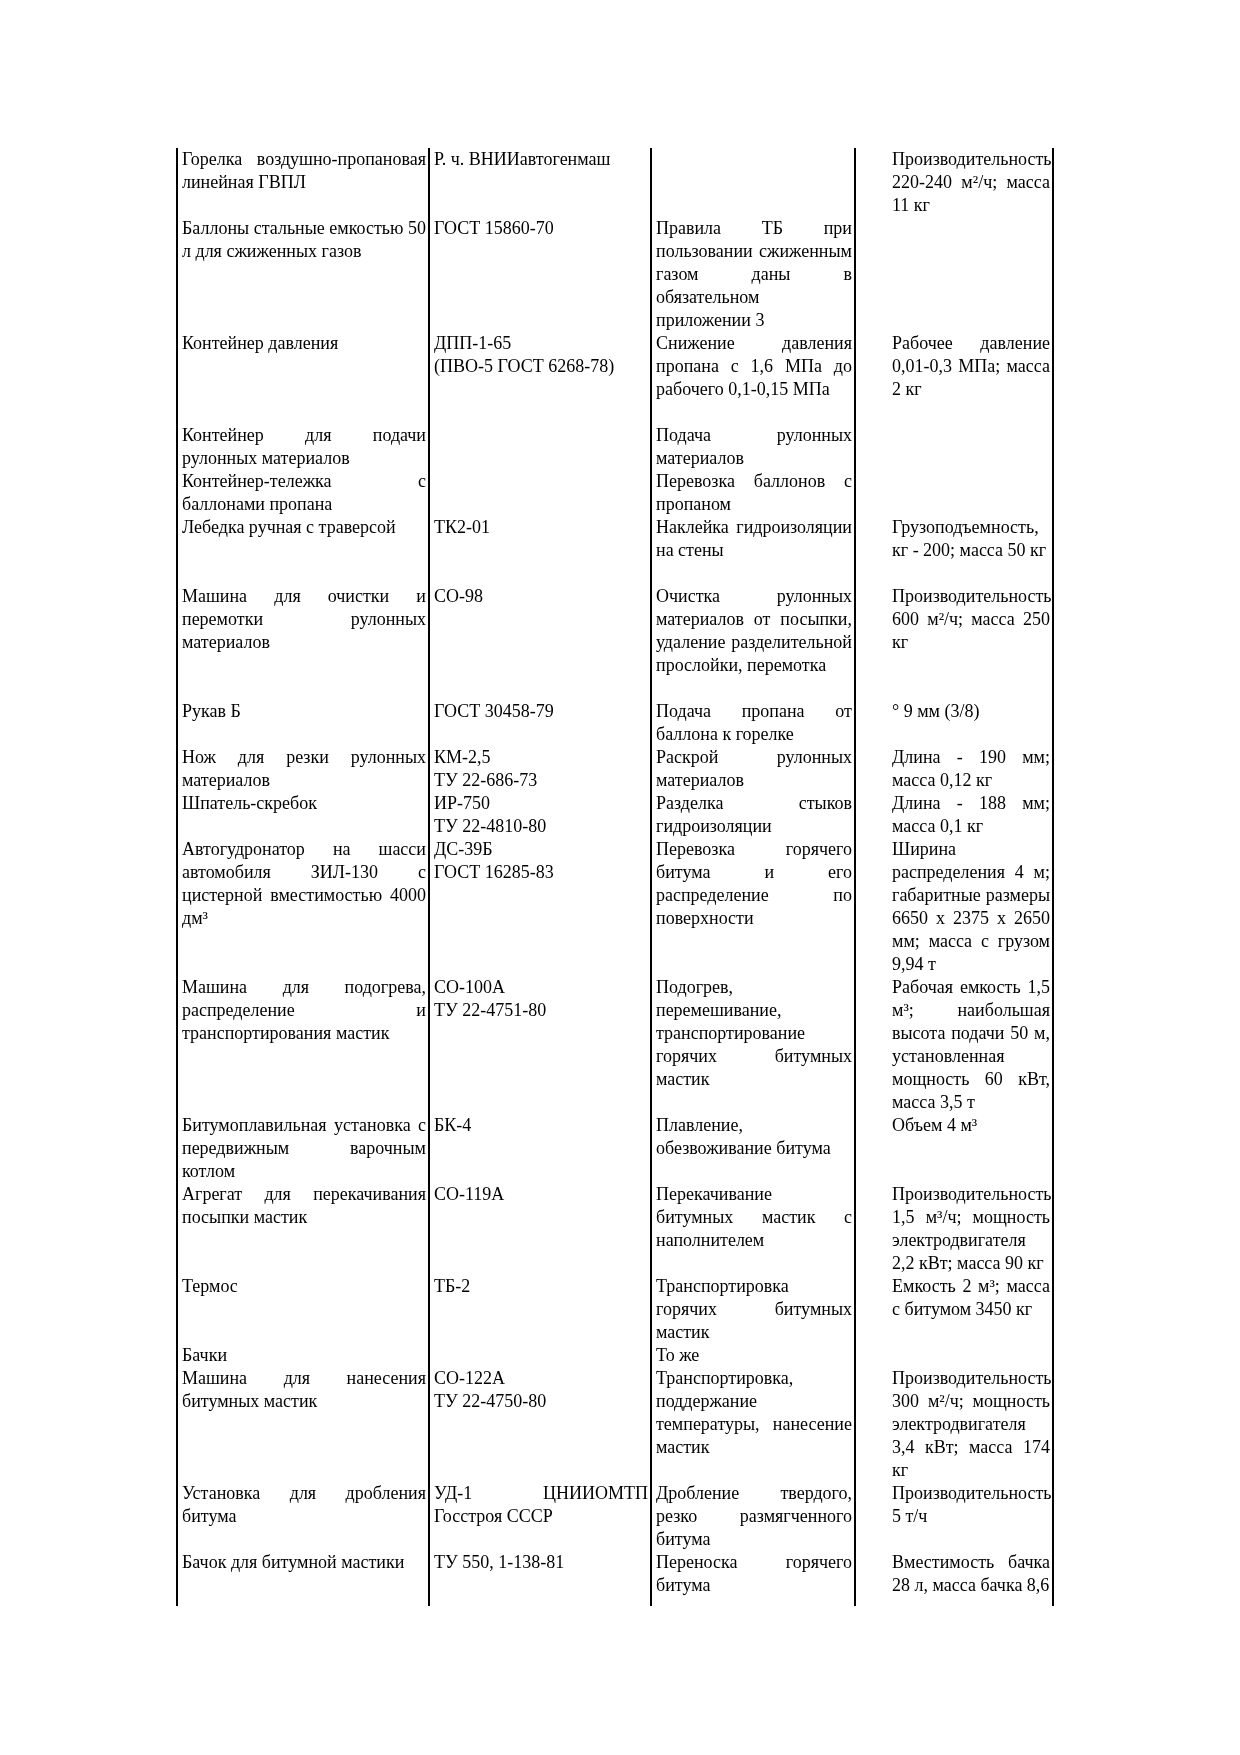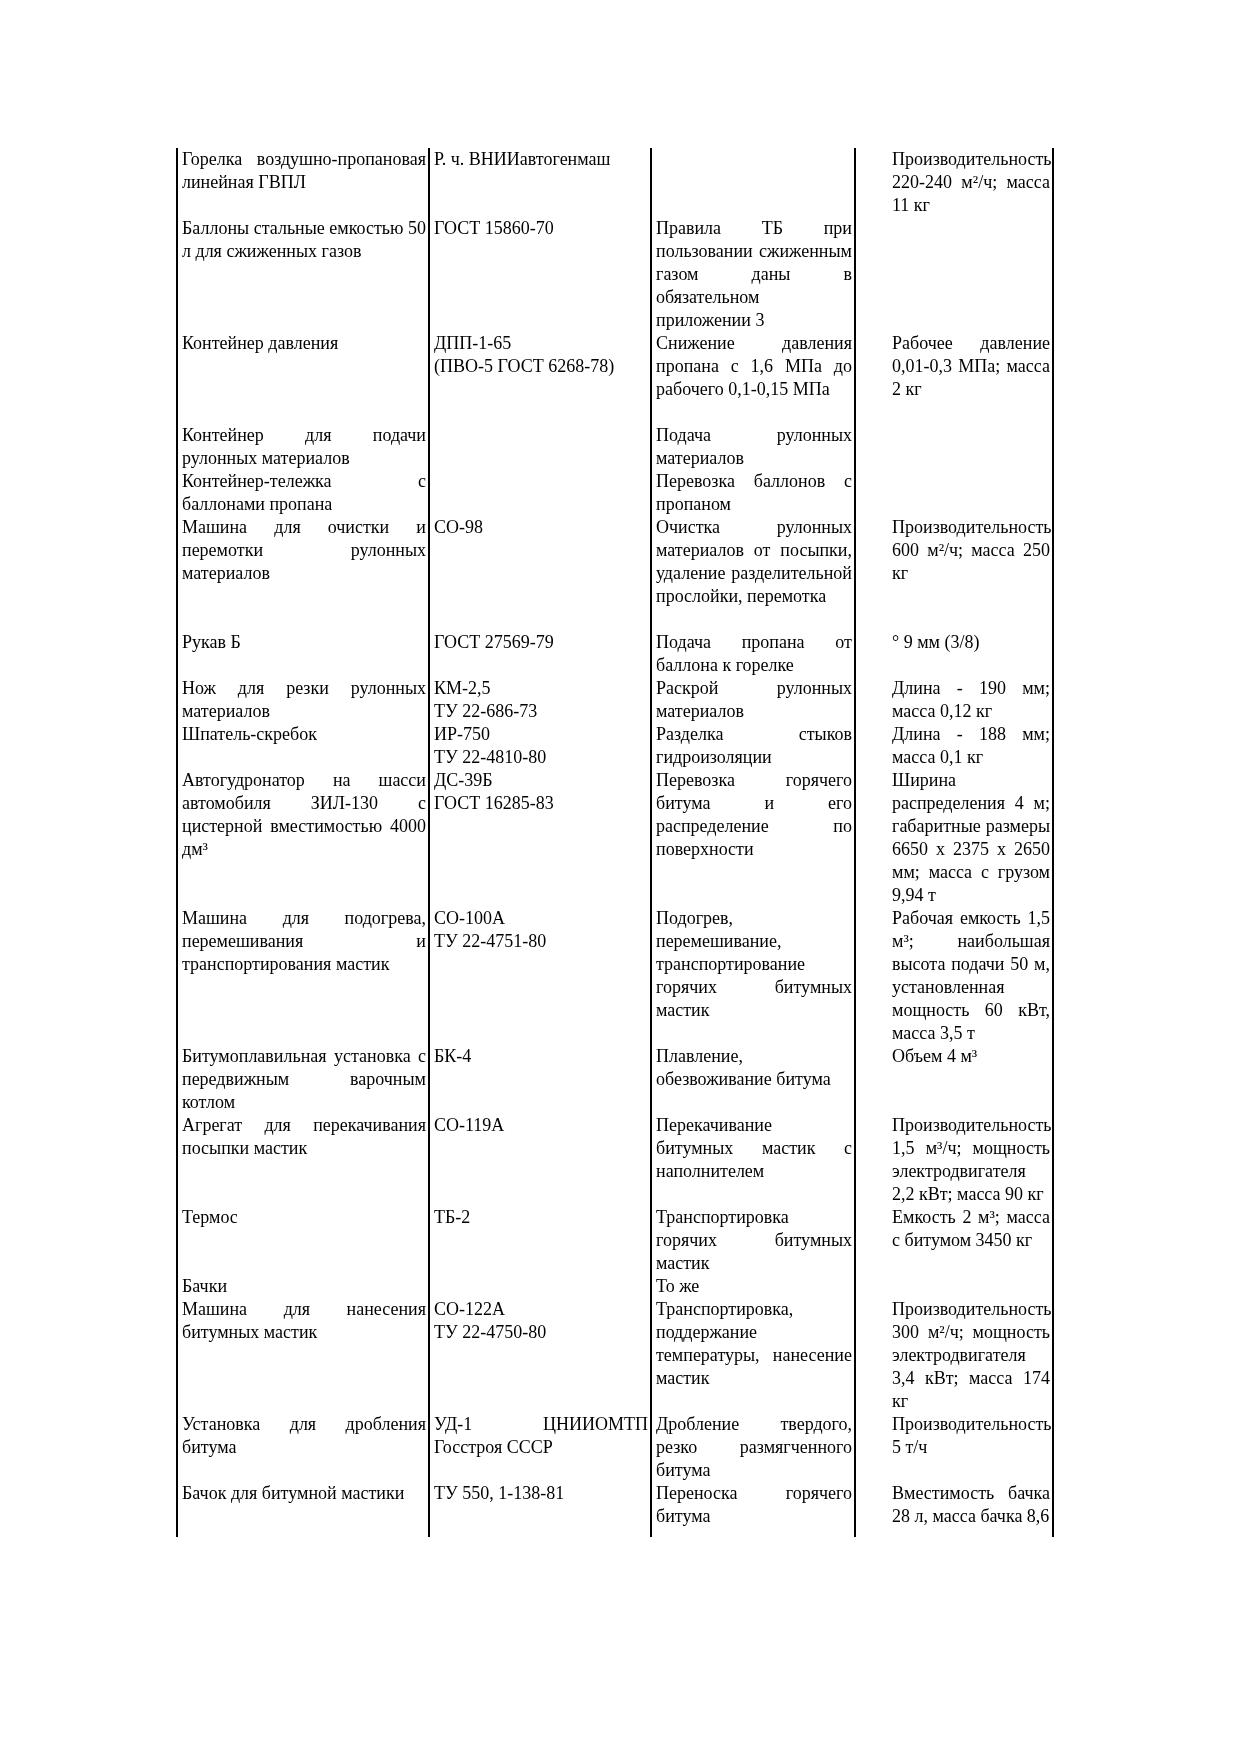--- a/index.html
+++ b/index.html
@@ -87,29 +87,35 @@
         <td></td>
         <td>Подача рулонных материалов</td>
         <td></td>
       </tr>
       <tr style="height:46px">
         <td>Контейнер-тележка с баллонами пропана</td>
         <td></td>
         <td>Перевозка баллонов с пропаном</td>
         <td></td>
       </tr>
+      <tr style="height:69px">
+        <td>Лебедка ручная с траверсой</td>
+        <td>ТК2-01</td>
+        <td>Наклейка гидроизоляции на стены</td>
+        <td>Грузоподъемность, кг - 200; масса 50 кг</td>
+      </tr>
       <tr style="height:115px">
         <td>Машина для очистки и перемотки рулонных материалов</td>
         <td>СО-98</td>
         <td>Очистка рулонных материалов от посыпки, удаление разделительной прослойки, перемотка</td>
         <td>Производительность 600 м²/ч; масса 250 кг</td>
       </tr>
       <tr style="height:46px">
         <td>Рукав Б</td>
-        <td>ГОСТ 27569-79</td>
+        <td>ГОСТ 30458-79</td>
         <td>Подача пропана от баллона к горелке</td>
         <td>° 9 мм (3/8)</td>
       </tr>
       <tr style="height:46px">
         <td>Нож для резки рулонных материалов</td>
         <td>КМ-2,5
 ТУ 22-686-73</td>
         <td>Раскрой рулонных материалов</td>
         <td>Длина - 190 мм; масса 0,12 кг</td>
       </tr>
@@ -121,21 +127,21 @@
         <td>Длина - 188 мм; масса 0,1 кг</td>
       </tr>
       <tr style="height:138px">
         <td>Автогудронатор на шасси автомобиля ЗИЛ-130 с цистерной вместимостью 4000 дм³</td>
         <td>ДС-39Б
 ГОСТ 16285-83</td>
         <td>Перевозка горячего битума и его распределение по поверхности</td>
         <td>Ширина распределения 4 м; габаритные размеры 6650 х 2375 х 2650 мм; масса с грузом 9,94 т</td>
       </tr>
       <tr style="height:138px">
-        <td>Машина для подогрева, перемешивания и транспортирования мастик</td>
+        <td>Машина для подогрева, распределение и транспортирования мастик</td>
         <td>СО-100А
 ТУ 22-4751-80</td>
         <td>Подогрев, перемешивание, транспортирование горячих битумных мастик</td>
         <td>Рабочая емкость 1,5 м³; наибольшая высота подачи 50 м, установленная мощность 60 кВт, масса 3,5 т</td>
       </tr>
       <tr style="height:69px">
         <td>Битумоплавильная установка с передвижным варочным котлом</td>
         <td>БК-4</td>
         <td>Плавление, обезвоживание битума</td>
         <td>Объем 4 м³</td>

